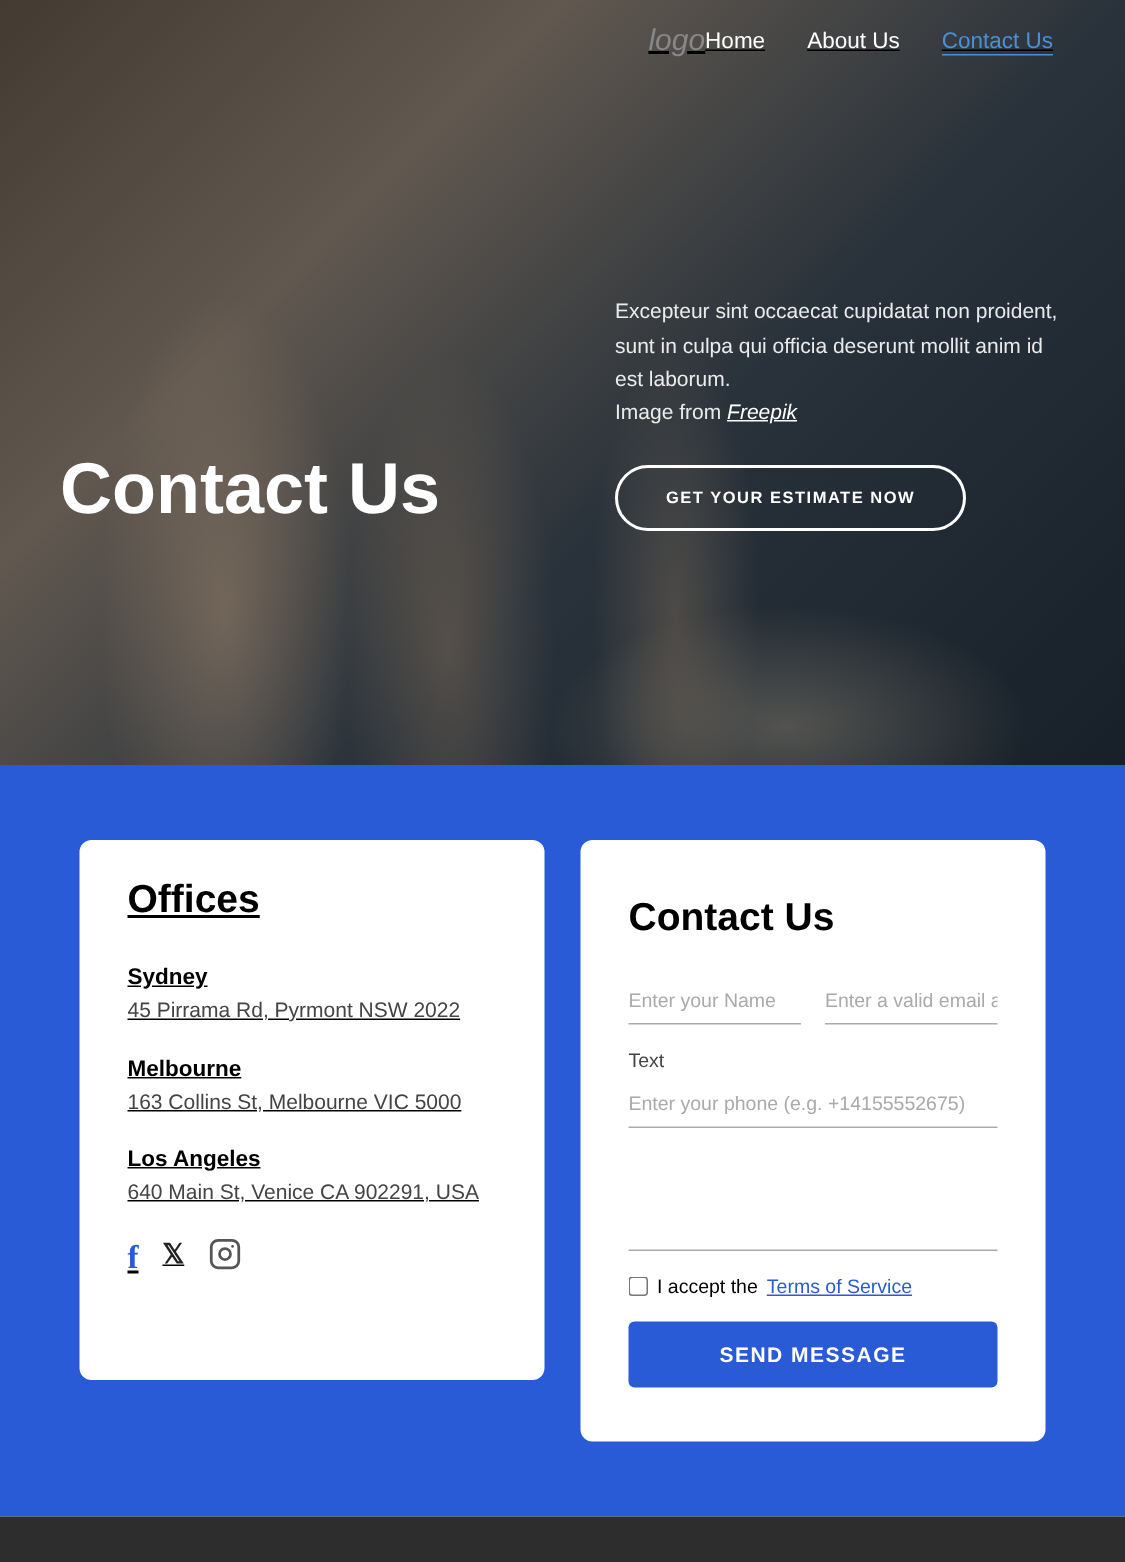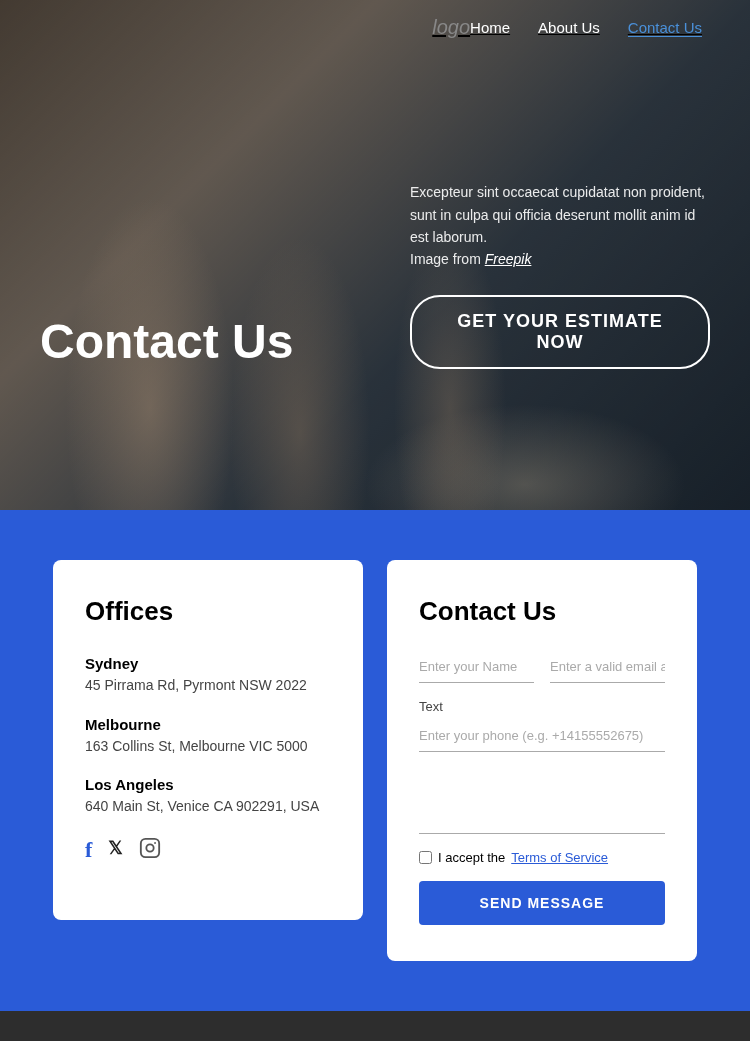--- a/index.html
+++ b/index.html
@@ -38,35 +38,35 @@
     .hero-content { position: relative; z-index: 2; display: flex; width: 100%; padding: 80px 40px 40px; align-items: flex-end; justify-content: space-between; }
     .hero-left { flex: 0 0 auto; }
     .hero-title { font-size: 48px; font-weight: 700; color: #fff; line-height: 1.1; }
     .hero-right { flex: 0 0 300px; }
     .hero-desc { font-size: 14px; color: rgba(255,255,255,0.9); line-height: 1.6; margin-bottom: 24px; }
     .hero-desc a { color: #fff; font-style: italic; }
     .estimate-btn {
       display: inline-block; padding: 14px 32px;
       border: 2px solid #fff; border-radius: 30px;
       color: #fff; background: transparent;
-      font-size: 18px; font-weight: 700; letter-spacing: 1px;
+      font-size: 11px; font-weight: 700; letter-spacing: 1px;
       cursor: pointer; text-transform: uppercase;
       transition: background 0.2s;
     }
 
     
     .blue-section {
       background: #2a5bd7; padding: 50px 30px; min-height: 420px;
       display: flex; gap: 24px; justify-content: center; align-items: flex-start;
     }
 
     
     .offices-card {
-      background: #fff; border-radius: 8px; padding: 36px 32px;
-      flex: 0 0 310px; min-height: 360px;
+      background: #fff; border-radius: 8px; padding: 24px 32px;
+      flex: 0 0 310px; min-height: 360px; text-decoration: underline;
     }
     .offices-title { font-size: 26px; font-weight: 700; margin-bottom: 28px; }
     .office-city { font-weight: 700; font-size: 15px; margin-bottom: 4px; }
     .office-addr { font-size: 14px; color: #444; margin-bottom: 20px; line-height: 1.4; }
     .social-icons { display: flex; gap: 16px; margin-top: 8px; }
     .social-icon { font-size: 22px; color: #2a5bd7; cursor: pointer; text-decoration: none; }
 
     
     .contact-card {
       background: #fff; border-radius: 8px; padding: 36px 32px;

